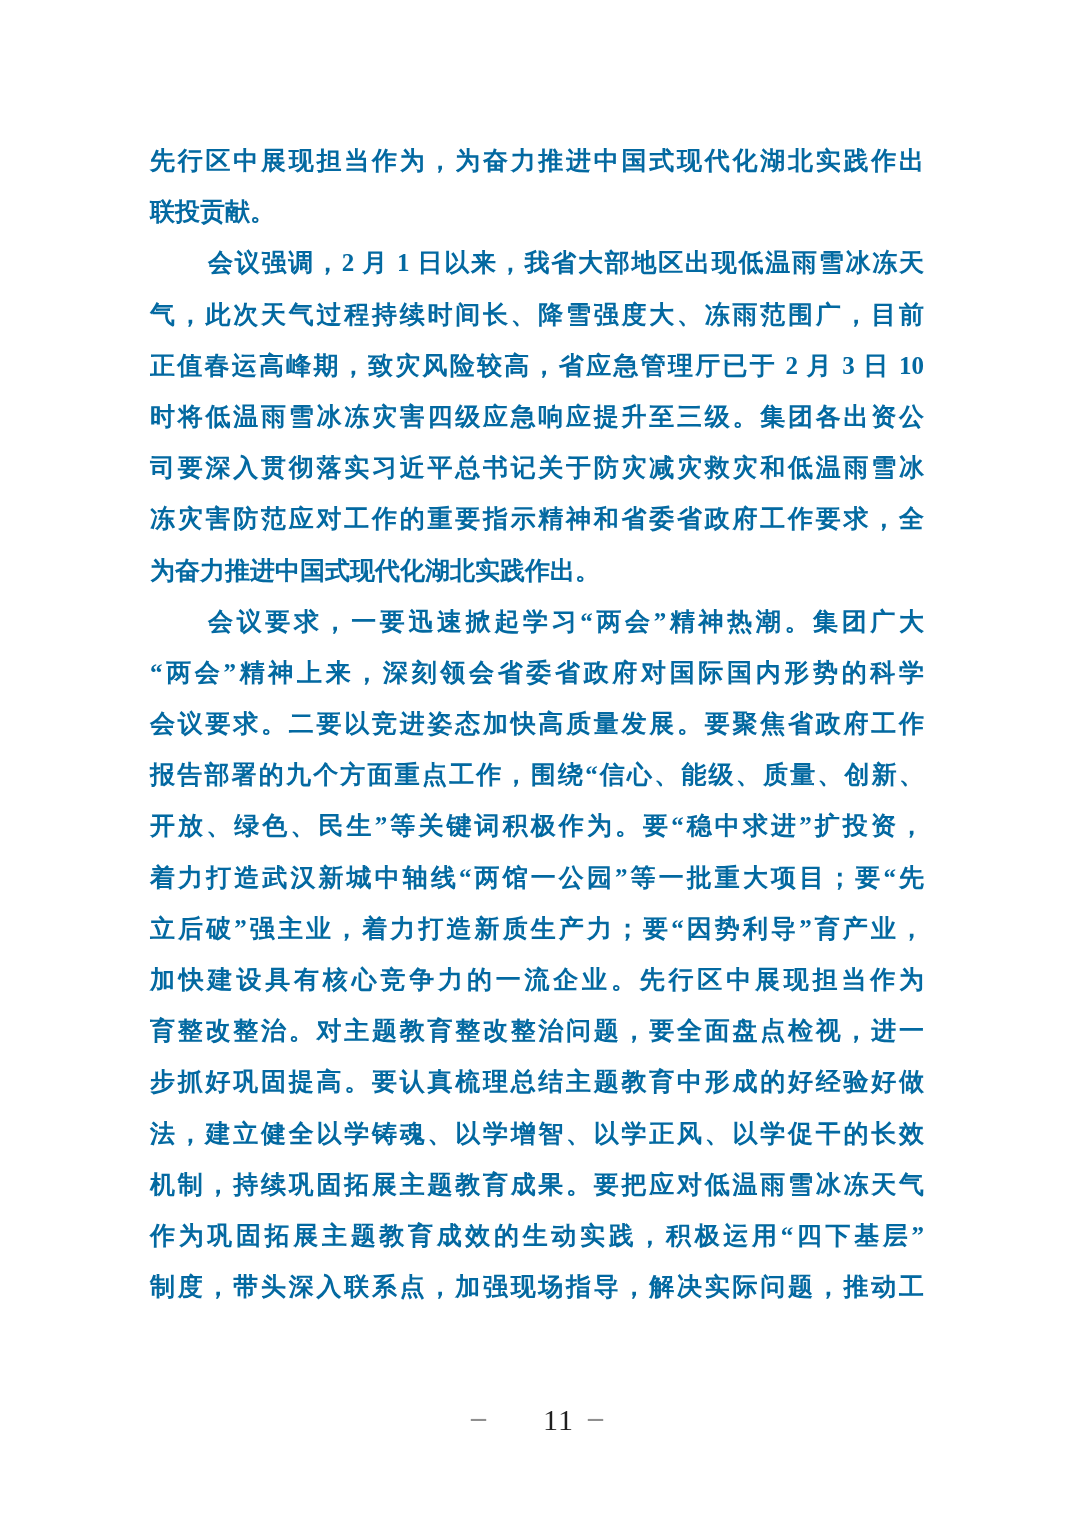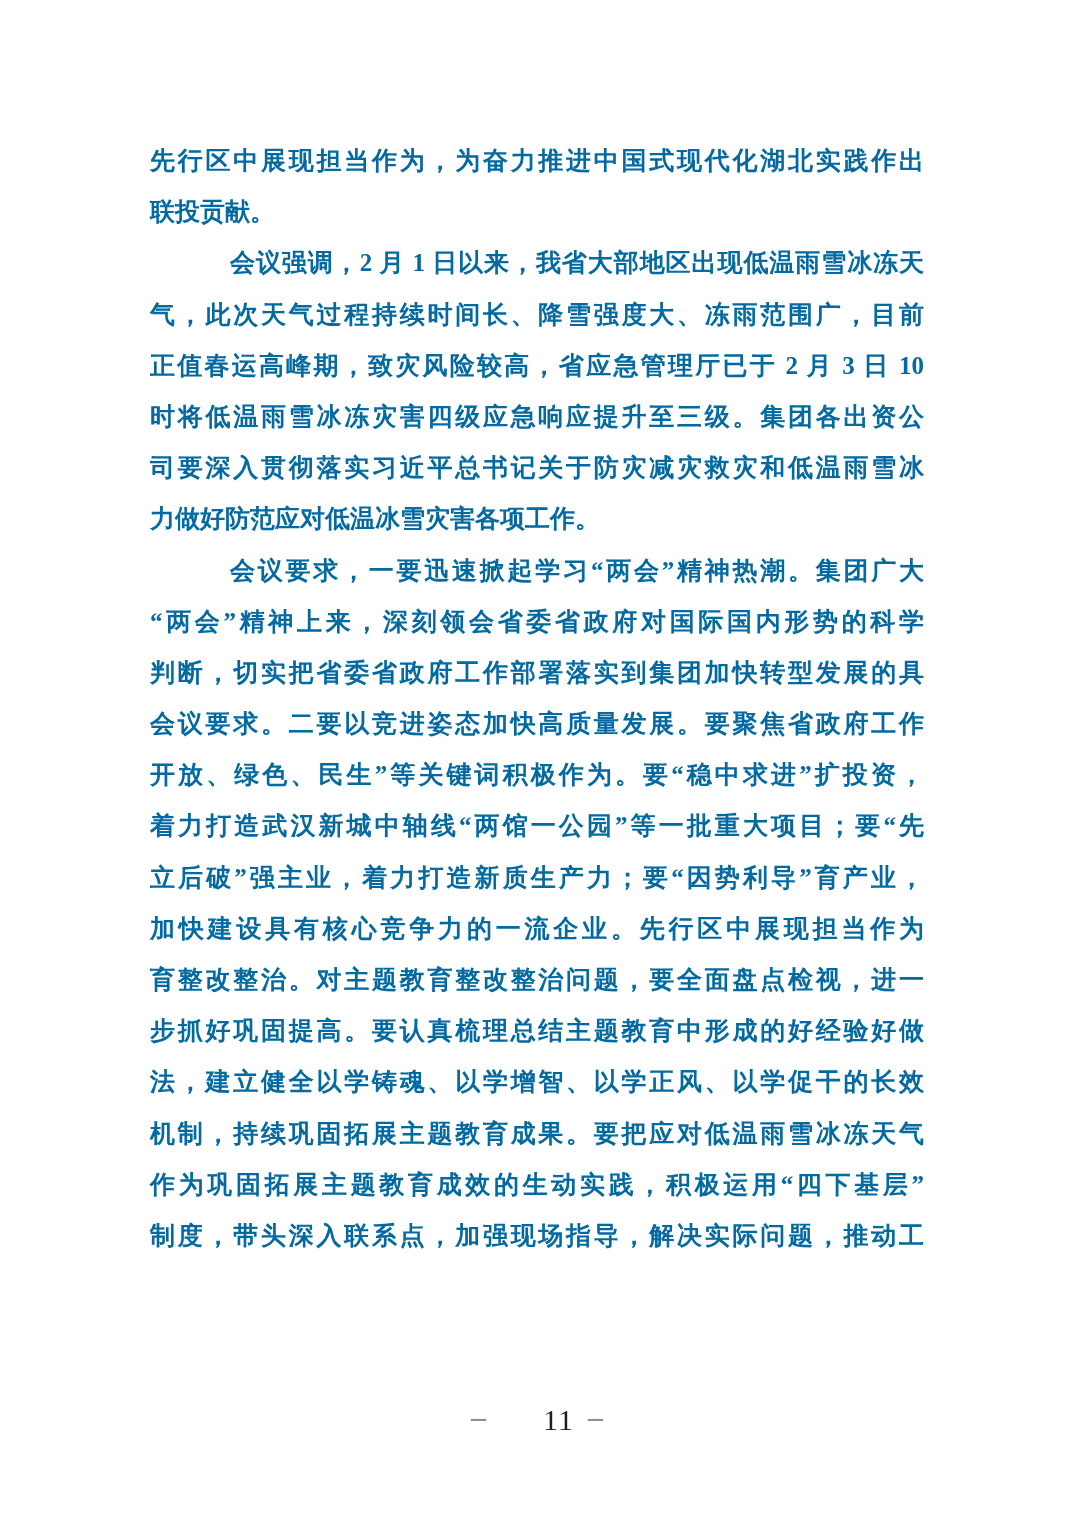--- a/index.html
+++ b/index.html
@@ -30,21 +30,20 @@
     white-space: normal;
     text-align: left;
     font-weight: bold;
   }
   .doc-line.fill {
     text-align: justify;
     text-align-last: justify;
   }
   .doc-line.indent {
     text-indent: 58px;
-    margin-left: 22px;
   }
   .page-footer {
     position: absolute;
     left: 0;
     top: 1400px;
     width: 100%;
     text-align: center;
     font-size: 30px;
     line-height: 40px;
     color: #1f1f1f;
@@ -68,25 +67,26 @@
 <div class="page">
 
   <div class="body-text">
       <div class="doc-line fill">先行区中展现担当作为，为奋力推进中国式现代化湖北实践作出</div>
       <div class="doc-line">联投贡献。</div>
       <div class="doc-line indent fill">会议强调，2 月 1 日以来，我省大部地区出现低温雨雪冰冻天</div>
       <div class="doc-line fill">气，此次天气过程持续时间长、降雪强度大、冻雨范围广，目前</div>
       <div class="doc-line fill">正值春运高峰期，致灾风险较高，省应急管理厅已于 2 月 3 日 10</div>
       <div class="doc-line fill">时将低温雨雪冰冻灾害四级应急响应提升至三级。集团各出资公</div>
       <div class="doc-line fill">司要深入贯彻落实习近平总书记关于防灾减灾救灾和低温雨雪冰</div>
-      <div class="doc-line">力做好防范应对低温冰雪灾害各项工作。</div>
+      <div class="doc-line fill">冻灾害防范应对工作的重要指示精神和省委省政府工作要求，全</div>
+      <div class="doc-line">为奋力推进中国式现代化湖北实践作出。</div>
       <div class="doc-line indent fill">会议要求，一要迅速掀起学习“两会”精神热潮。集团广大</div>
       <div class="doc-line fill">“两会”精神上来，深刻领会省委省政府对国际国内形势的科学</div>
-      <div class="doc-line fill">判断，切实把省委省政府工作部署落实到集团加快转型发展的具</div>
       <div class="doc-line fill">会议要求。二要以竞进姿态加快高质量发展。要聚焦省政府工作</div>
+      <div class="doc-line fill">报告部署的九个方面重点工作，围绕“信心、能级、质量、创新、</div>
       <div class="doc-line fill">开放、绿色、民生”等关键词积极作为。要“稳中求进”扩投资，</div>
       <div class="doc-line fill">着力打造武汉新城中轴线“两馆一公园”等一批重大项目；要“先</div>
       <div class="doc-line fill">立后破”强主业，着力打造新质生产力；要“因势利导”育产业，</div>
       <div class="doc-line fill">加快建设具有核心竞争力的一流企业。先行区中展现担当作为</div>
       <div class="doc-line fill">育整改整治。对主题教育整改整治问题，要全面盘点检视，进一</div>
       <div class="doc-line fill">步抓好巩固提高。要认真梳理总结主题教育中形成的好经验好做</div>
       <div class="doc-line fill">法，建立健全以学铸魂、以学增智、以学正风、以学促干的长效</div>
       <div class="doc-line fill">机制，持续巩固拓展主题教育成果。要把应对低温雨雪冰冻天气</div>
       <div class="doc-line fill">作为巩固拓展主题教育成效的生动实践，积极运用“四下基层”</div>
       <div class="doc-line fill">制度，带头深入联系点，加强现场指导，解决实际问题，推动工</div>

